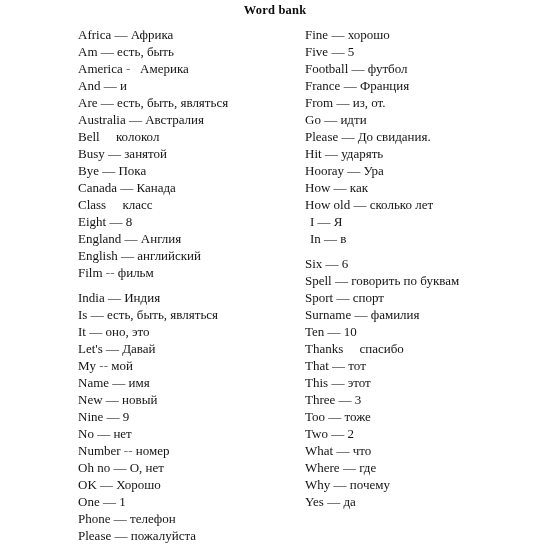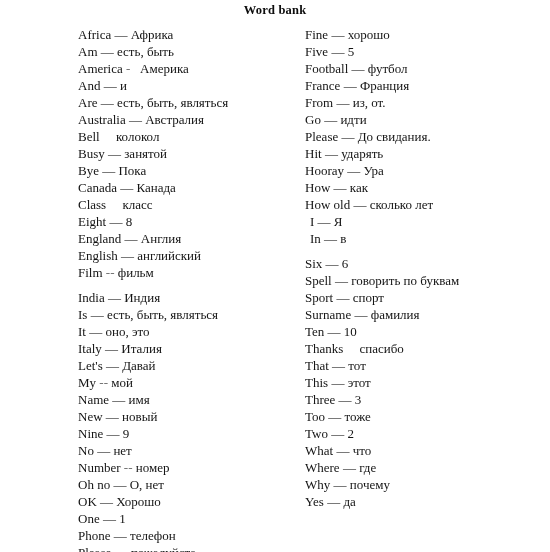--- a/index.html
+++ b/index.html
@@ -110,21 +110,20 @@
         <div class="entry"><span class="term">Bye</span><span class="sep"> — </span><span class="gloss">Пока</span></div>
         <div class="entry"><span class="term">Canada</span><span class="sep"> — </span><span class="gloss">Канада</span></div>
         <div class="entry"><span class="term">Class</span><span class="sep blank">     </span><span class="gloss">класс</span></div>
         <div class="entry"><span class="term">Eight</span><span class="sep"> — </span><span class="gloss">8</span></div>
         <div class="entry"><span class="term">England</span><span class="sep"> — </span><span class="gloss">Англия</span></div>
         <div class="entry"><span class="term">English</span><span class="sep"> — </span><span class="gloss">английский</span></div>
         <div class="entry"><span class="term">Film</span><span class="sep faint"> -- </span><span class="gloss">фильм</span></div>
         <div class="entry group-break"><span class="term">India</span><span class="sep"> — </span><span class="gloss">Индия</span></div>
         <div class="entry"><span class="term">Is</span><span class="sep"> — </span><span class="gloss">есть, быть, являться</span></div>
         <div class="entry"><span class="term">It</span><span class="sep"> — </span><span class="gloss">оно, это</span></div>
-        <div class="entry"><span class="term">Italy</span><span class="sep"> — </span><span class="gloss">Италия</span></div>
         <div class="entry"><span class="term">Let's</span><span class="sep"> — </span><span class="gloss">Давай</span></div>
         <div class="entry"><span class="term">My</span><span class="sep faint"> -- </span><span class="gloss">мой</span></div>
         <div class="entry"><span class="term">Name</span><span class="sep"> — </span><span class="gloss">имя</span></div>
         <div class="entry"><span class="term">New</span><span class="sep"> — </span><span class="gloss">новый</span></div>
         <div class="entry"><span class="term">Nine</span><span class="sep"> — </span><span class="gloss">9</span></div>
         <div class="entry"><span class="term">No</span><span class="sep"> — </span><span class="gloss">нет</span></div>
         <div class="entry"><span class="term">Number</span><span class="sep faint"> -- </span><span class="gloss">номер</span></div>
         <div class="entry"><span class="term">Oh no</span><span class="sep"> — </span><span class="gloss">О, нет</span></div>
         <div class="entry"><span class="term">OK</span><span class="sep"> — </span><span class="gloss">Хорошо</span></div>
         <div class="entry"><span class="term">One</span><span class="sep"> — </span><span class="gloss">1</span></div>

